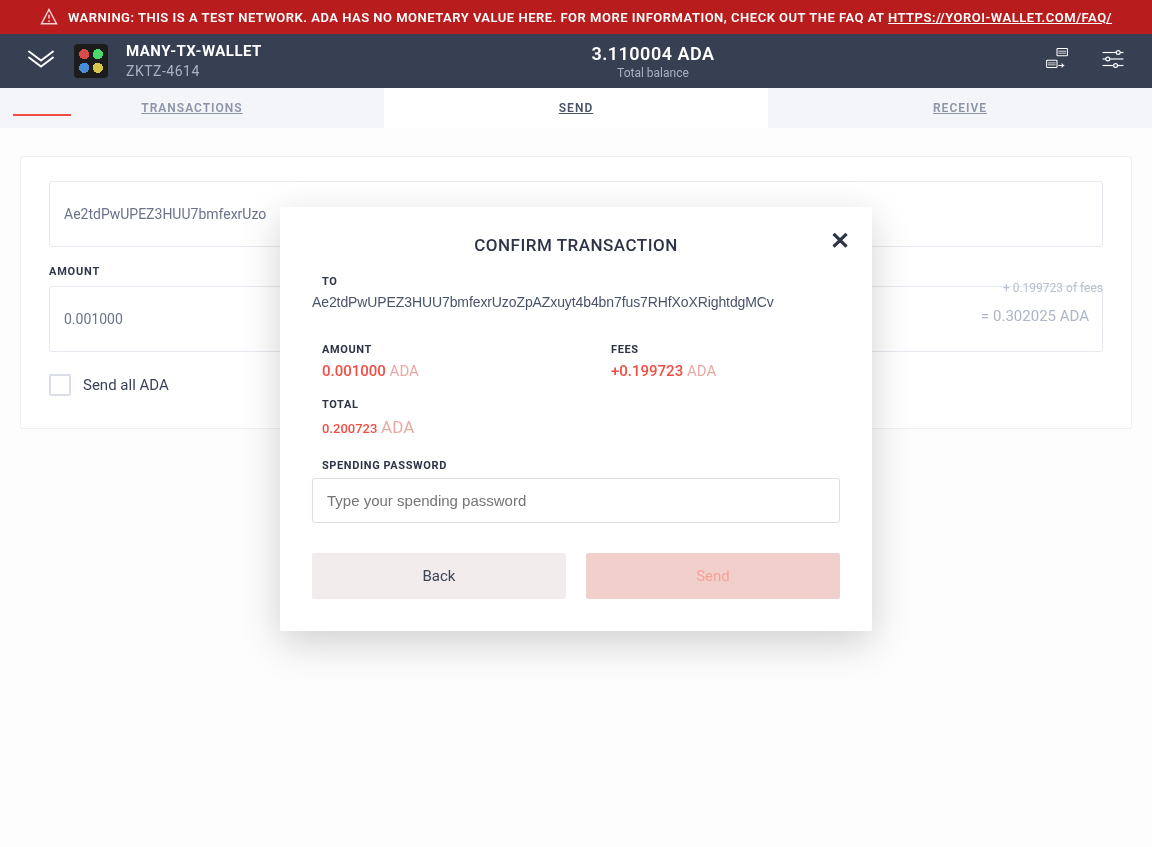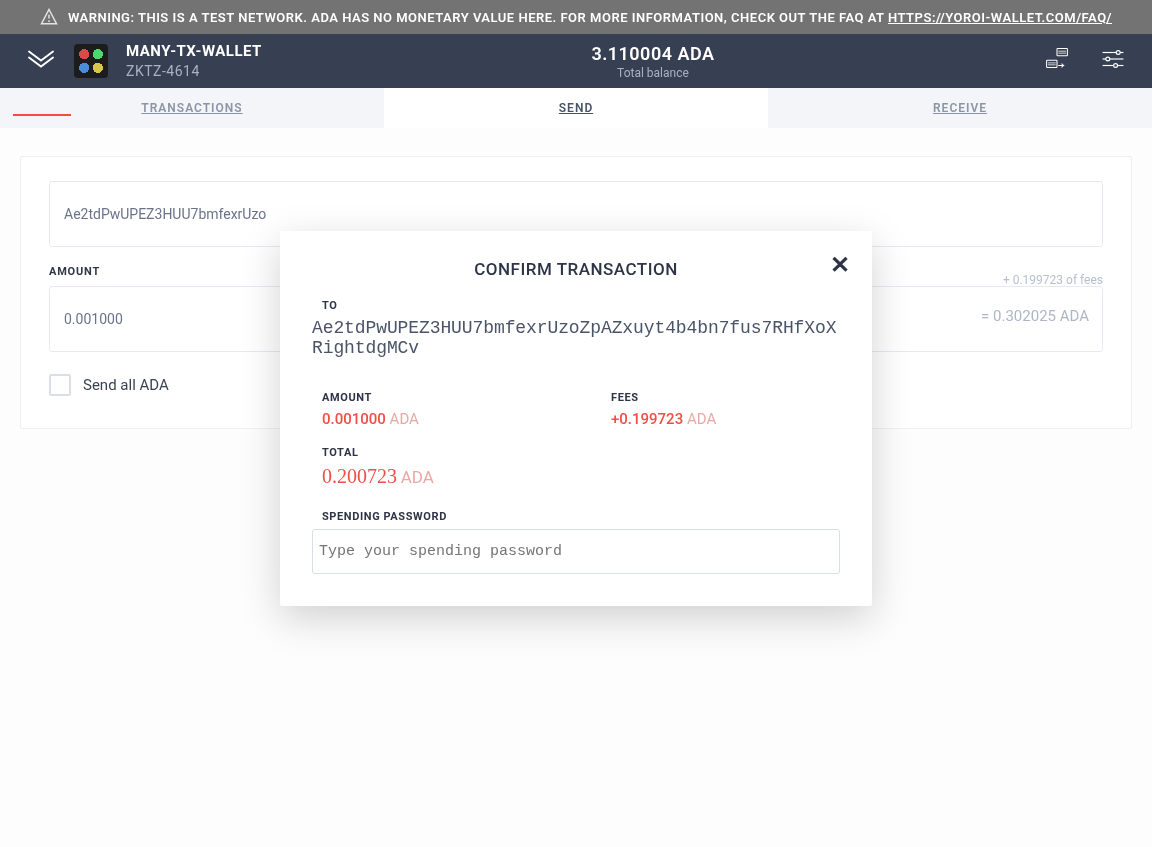--- a/index.html
+++ b/index.html
@@ -9,21 +9,21 @@
     }
     body {
       font-family: -apple-system, BlinkMacSystemFont, "Segoe UI", Roboto, Helvetica, Arial, sans-serif;
       background: #fdfdfd;
       width: 1152px;
       height: 847px;
       overflow: hidden;
       position: relative;
     }
     .warning-banner {
-      background: #737373;
+      background: #b91c1c;
       color: #fff;
       padding: 8px 20px;
       font-size: 13px;
       font-weight: 600;
       letter-spacing: 0.5px;
       text-align: center;
       display: flex;
       align-items: center;
       justify-content: center;
       gap: 10px;
@@ -110,21 +110,21 @@
       padding: 24px 14px;
       font-size: 14px;
       color: #6a7389;
       font-family: inherit;
       background: #fff;
     }
     .amount-row { position: relative; margin-top: 18px; }
     .fees-hint {
       position: absolute;
       right: 0;
-      top: 8px;
+      top: 16px;
       font-size: 12px;
       color: #b7bfce;
     }
     .equals-hint {
       position: absolute;
       right: 14px;
       top: 50%;
       transform: translateY(-10%);
       font-size: 15px;
       color: #aeb6c6;
@@ -171,43 +171,43 @@
       line-height: 1;
     }
     .m-section-label {
       font-size: 11px;
       font-weight: 700;
       letter-spacing: 0.6px;
       color: #2d3446;
       margin-bottom: 6px;
     }
     .m-address {
-      font-family: Liberation Mono, monospace;
-      font-size: 18px;
+      font-family: Liberation Sans, sans-serif;
+      font-size: 14px;
       color: #4a5468;
       margin-bottom: 33px;
       word-break: break-all;
       letter-spacing: -0.1px;
     }
     .m-pair-row { display: flex; gap: 60px; margin-bottom: 18px; }
     .m-pair { flex: 1; }
     .m-value { font-size: 15px; }
     .m-value .num { color: #f04e45; font-weight: 500; }
     .m-value .unit { color: #e8a9a4; }
-    .m-total .num { font-size: 20px; font-family: Liberation Serif, serif; }
+    .m-total .num { font-size: 13px; }
     .m-total .unit { font-size: 17px; }
     .m-password { margin-top: 22px; }
     .pw-input {
       width: 100%;
       border: 1px solid #d9dee8;
       border-radius: 3px;
-      padding: 13px 6px;
+      padding: 13px 14px;
       font-size: 15px;
       color: #6a7389;
-      font-family: Liberation Mono, monospace;
+      font-family: Liberation Sans, sans-serif;
     }
     .modal-buttons { display: flex; gap: 20px; margin-top: 30px; }
     .btn {
       flex: 1;
       padding: 14px 0;
       text-align: center;
       font-size: 15px;
       border-radius: 2px;
       cursor: pointer;
       border: none;
@@ -324,14 +324,18 @@
       <div class="m-value m-total">
         <span class="num">0.200723</span> <span class="unit">ADA</span>
       </div>
     </div>
 
     <div class="m-password m-block">
       <div class="m-section-label">SPENDING PASSWORD</div>
     </div>
     <input type="password" class="pw-input" placeholder="Type your spending password" style="">
 
+    <div class="modal-buttons">
+      <button class="btn btn-back">Back</button>
+      <button class="btn btn-send">Send</button>
+    </div>
   </div>
 </div>
 
 </body></html>

